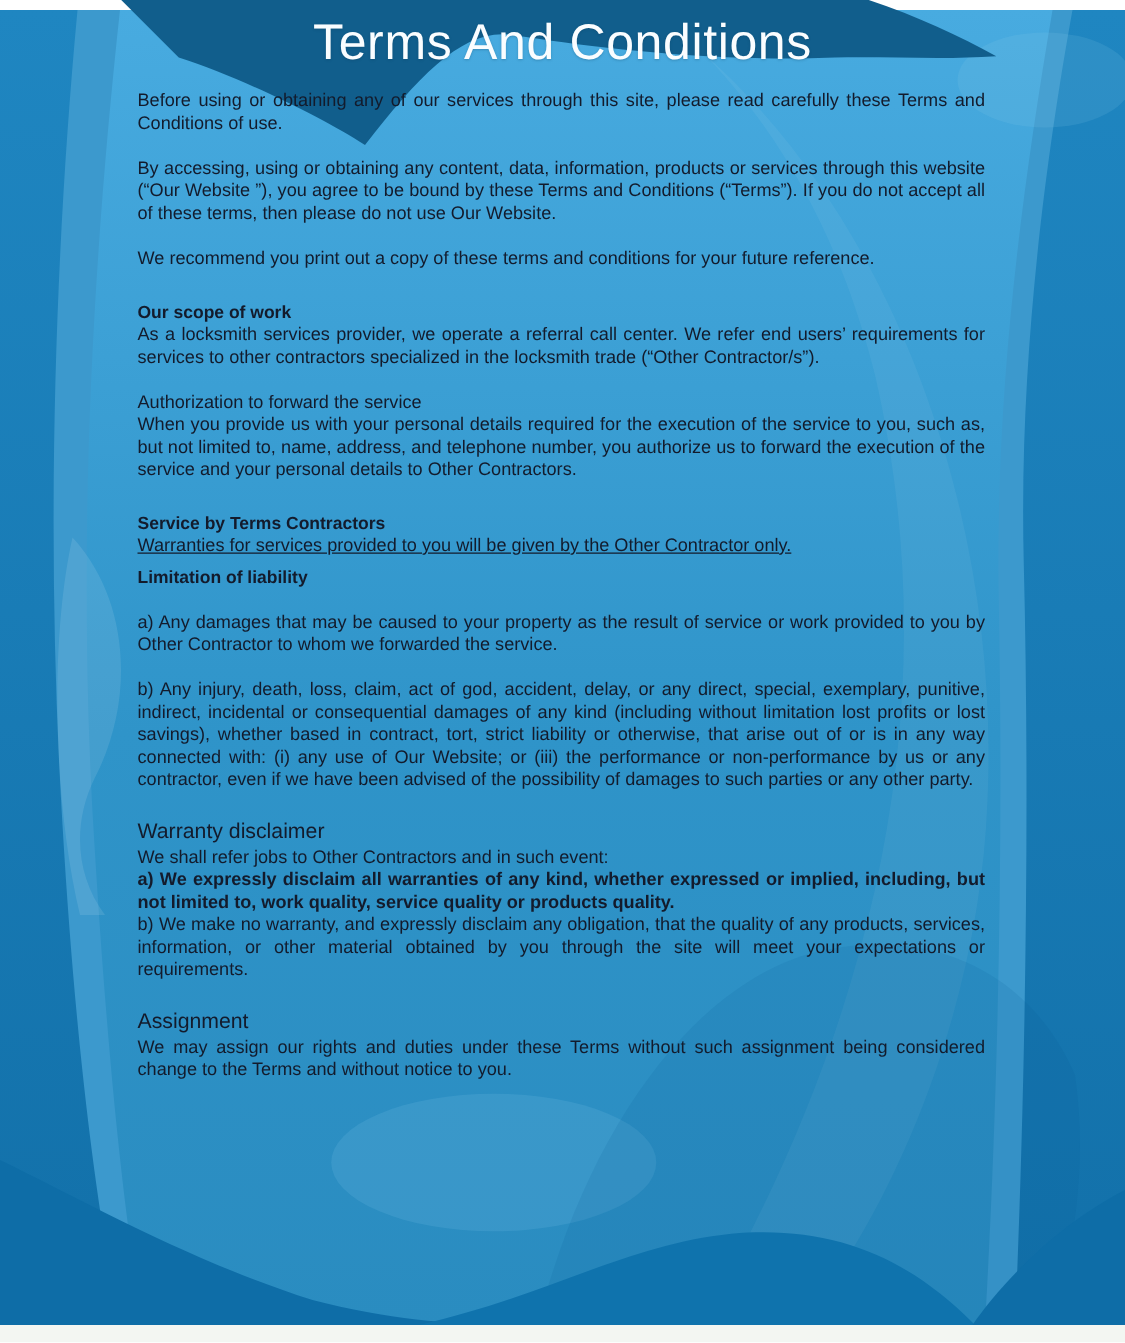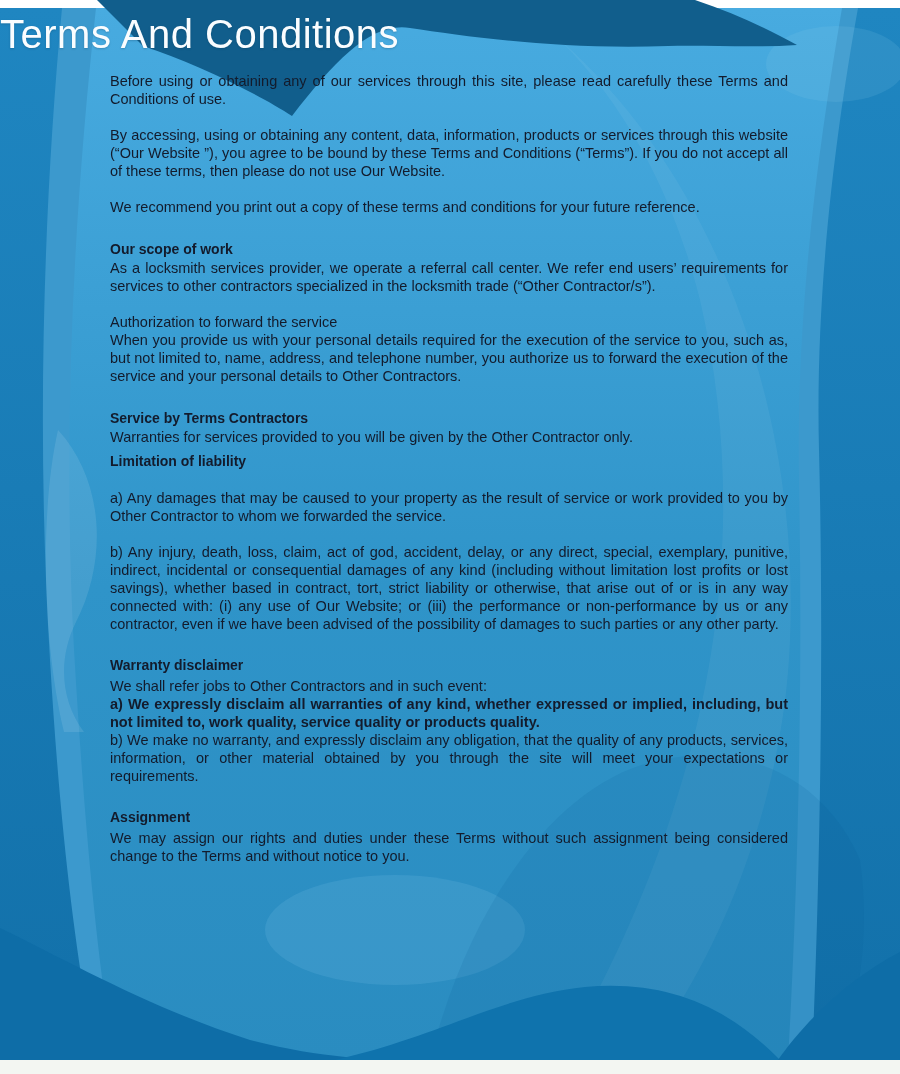--- a/index.html
+++ b/index.html
@@ -6,39 +6,40 @@
   body {
     width: 900px; height: 1074px;
     position: relative;
     overflow: hidden;
     background: #ffffff;
     font-family: "Liberation Sans", sans-serif;
   }
   .bg-svg { position: absolute; top: 0; left: 0; width: 900px; height: 1074px; }
   .page-title {
     position: absolute; top: 12px; left: 0; width: 900px;
+    text-align: center;
     color: #FAFDFF;
     font-size: 40px;
     font-weight: 400;
     letter-spacing: 0.5px;
     text-shadow: 0 1px 2px rgba(10,50,80,0.25);
   }
   .terms-content {
     position: absolute; left: 110px; top: 72px; width: 678px;
     color: #131B2C;
   }
   .terms-content p.body {
     font-size: 14.5px; line-height: 18px; margin: 0;
     text-align: justify;
   }
   .terms-content h2.heading-bold {
     font-size: 14px; line-height: 19px; font-weight: 700; margin: 0;
   }
   .terms-content h3.heading-plain {
-    font-size: 14px; line-height: 20px; font-weight: 700; margin: 0;
+    font-size: 17px; line-height: 20px; font-weight: 400; margin: 0;
   }
 </style>
 </head>
 <body>
 
 <svg class="bg-svg" viewBox="0 0 900 1074" xmlns="http://www.w3.org/2000/svg" aria-hidden="true">
   <defs>
     <linearGradient id="gradOuter" x1="0" y1="0" x2="0" y2="1">
       <stop offset="0" stop-color="#1F86C1"></stop>
       <stop offset="1" stop-color="#1270A9"></stop>
@@ -77,21 +78,21 @@
 
 <div class="terms-content">
     <p class="body" style="margin-top: 0px;">Before using or obtaining any of our services through this site, please read carefully these Terms and Conditions of use.</p>
     <p class="body" style="margin-top: 18px;">By accessing, using or obtaining any content, data, information, products or services through this website (“Our Website ”), you agree to be bound by these Terms and Conditions (“Terms”). If you do not accept all of these terms, then please do not use Our Website.</p>
     <p class="body" style="margin-top: 18px;">We recommend you print out a copy of these terms and conditions for your future reference.</p>
     <h2 class="heading-bold" style="margin-top: 24px;">Our scope of work</h2>
     <p class="body" style="margin-top: 0px;">As a locksmith services provider, we operate a referral call center. We refer end users’ requirements for services to other contractors specialized in the locksmith trade (“Other Contractor/s”).</p>
     <p class="body" style="margin-top: 18px;">Authorization to forward the service</p>
     <p class="body" style="margin-top: 0px;">When you provide us with your personal details required for the execution of the service to you, such as, but not limited to, name, address, and telephone number, you authorize us to forward the execution of the service and your personal details to Other Contractors.</p>
     <h2 class="heading-bold" style="margin-top: 24px;">Service by Terms Contractors</h2>
-    <p class="body" style="margin-top: 0px;">Warranties for services provided to you will be given by the Other Contractor only.</p>
+    <p class="body" style="margin-top: 0px; text-decoration: underline;">Warranties for services provided to you will be given by the Other Contractor only.</p>
     <h2 class="heading-bold" style="margin-top: 6px;">Limitation of liability</h2>
     <p class="body" style="margin-top: 18px;">a) Any damages that may be caused to your property as the result of service or work provided to you by Other Contractor to whom we forwarded the service.</p>
     <p class="body" style="margin-top: 18px;">b) Any injury, death, loss, claim, act of god, accident, delay, or any direct, special, exemplary, punitive, indirect, incidental or consequential damages of any kind (including without limitation lost profits or lost savings), whether based in contract, tort, strict liability or otherwise, that arise out of or is in any way connected with: (i) any use of Our Website; or (iii) the performance or non-performance by us or any contractor, even if we have been advised of the possibility of damages to such parties or any other party.</p>
     <h3 class="heading-plain" style="margin-top: 22px;">Warranty disclaimer</h3>
     <p class="body" style="margin-top: 2px;">We shall refer jobs to Other Contractors and in such event:</p>
     <p class="body" style="margin-top: 0px; font-weight: bold;">a) We expressly disclaim all warranties of any kind, whether expressed or implied, including, but not limited to, work quality, service quality or products quality.</p>
     <p class="body" style="margin-top: 0px;">b) We make no warranty, and expressly disclaim any obligation, that the quality of any products, services, information, or other material obtained by you through the site will meet your expectations or requirements.</p>
     <h3 class="heading-plain" style="margin-top: 22px;">Assignment</h3>
     <p class="body" style="margin-top: 2px;">We may assign our rights and duties under these Terms without such assignment being considered change to the Terms and without notice to you.</p>
   </div>

